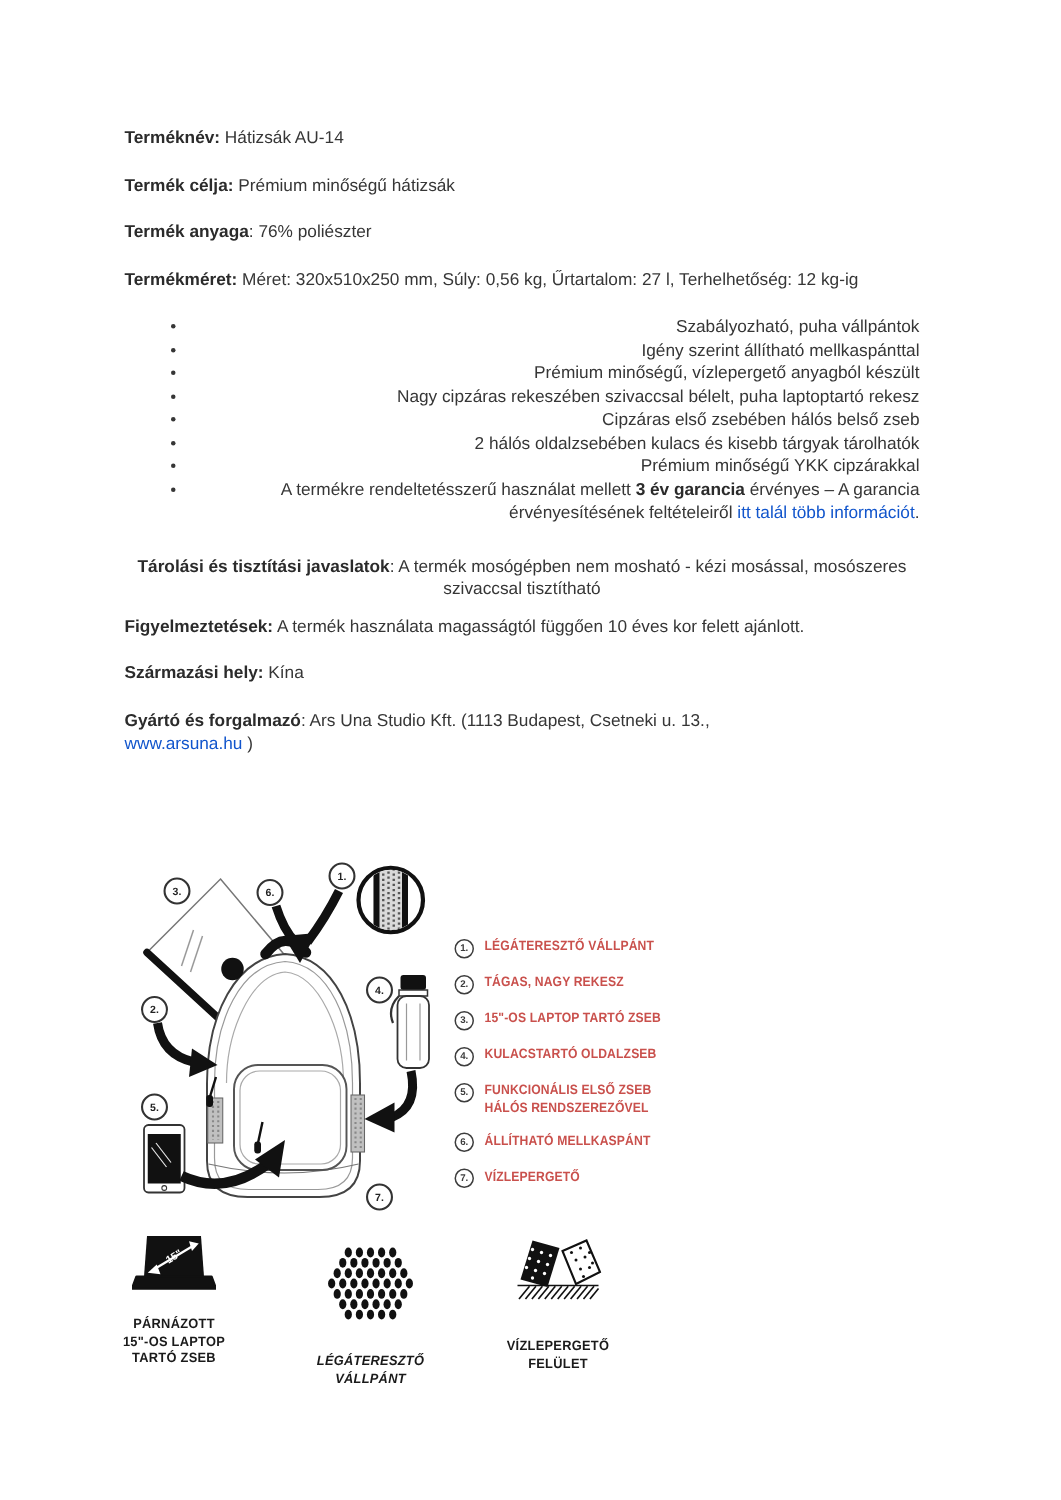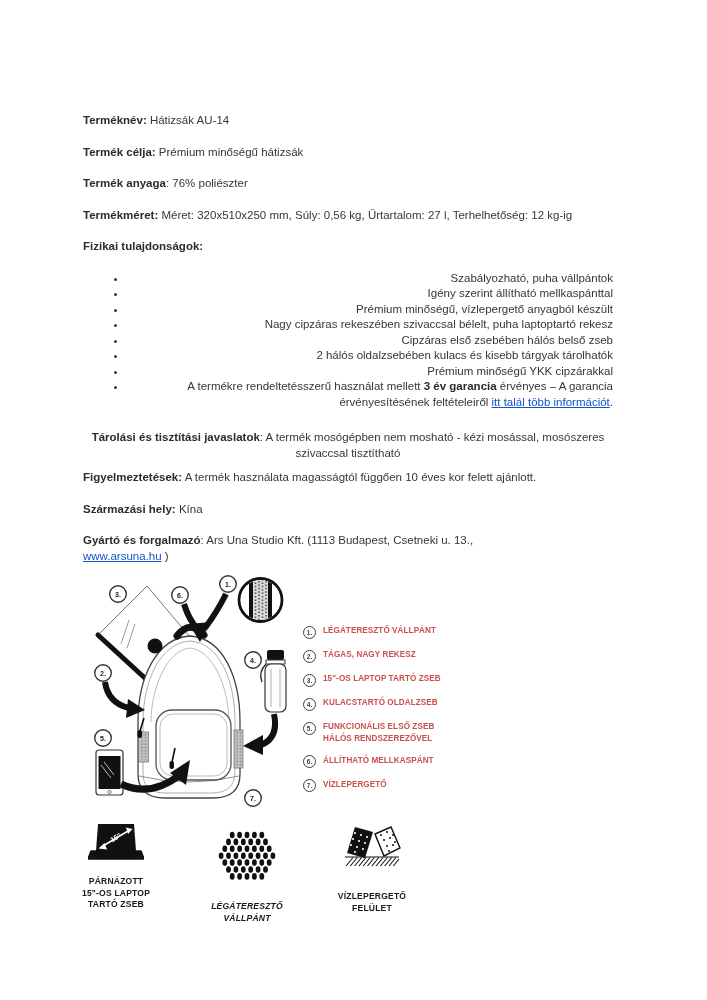--- a/index.html
+++ b/index.html
@@ -1,22 +1,22 @@
 <!DOCTYPE html>
 <html><head>
 <meta charset="utf-8">
 <style>
   html,body{margin:0;padding:0;background:#fff;}
   body{width:707px;height:1000px;position:relative;overflow:hidden;
        font-family:"Liberation Sans",sans-serif;color:#363636;}
-  .doc{position:absolute;left:83px;top:85px;width:530px;font-size:11.5px;line-height:15.5px;margin-top:28px;}
+  .doc{position:absolute;left:83px;top:85px;width:530px;font-size:11.5px;line-height:15.5px;}
   .doc p{margin:0 0 16px 0;}
   .doc p.tight{margin-bottom:9px;text-align:center;}
   .b{font-weight:bold;color:#2b2b2b;}
-  a.lnk{color:#1155cc;text-decoration:underline;cursor:pointer;}
+  a.lnk{color:#1155cc;cursor:pointer;}
   ul.feat{margin:0 0 20px 0;padding:0 0 0 44px;text-align:right;}
   ul.feat li{margin:0;padding:0 0 0 2px;}
   
   #diagram{position:absolute;left:85px;top:572px;width:220px;height:245px;}
   .legend{position:absolute;left:303px;top:625px;width:172px;}
   .lrow{display:flex;align-items:flex-start;margin-bottom:10.5px;}
   .lnum{flex:none;width:11px;height:11px;border:1.2px solid #3d3d3d;border-radius:50%;
         font-size:6.5px;font-weight:bold;color:#3d3d3d;display:flex;align-items:center;
         justify-content:center;margin-top:0.5px;}
   .ltxt{margin-left:7px;color:#c9504c;font-weight:bold;font-size:9px;line-height:11.5px;
@@ -35,21 +35,20 @@
 </style>
 </head>
 <body>
 
 <div class="doc">
   <p><span class="b">Terméknév:</span><span> Hátizsák AU-14</span></p>
   <p><span class="b">Termék célja:</span><span> Prémium minőségű hátizsák</span></p>
   <p><span class="b">Termék anyaga</span><span>: 76% poliészter</span></p>
   <p><span class="b">Termékméret:</span><span> Méret: 320x510x250 mm, Súly: 0,56 kg, Űrtartalom: 27 l, Terhelhetőség: 12 kg-ig</span></p>
 
-  <p><span class="b">Fizikai tulajdonságok:</span></p>
 
   <ul class="feat">
     <li>Szabályozható, puha vállpántok</li>
     <li>Igény szerint állítható mellkaspánttal</li>
     <li>Prémium minőségű, vízlepergető anyagból készült</li>
     <li>Nagy cipzáras rekeszében szivaccsal bélelt, puha laptoptartó rekesz</li>
     <li>Cipzáras első zsebében hálós belső zseb</li>
     <li>2 hálós oldalzsebében kulacs és kisebb tárgyak tárolhatók</li>
     <li>Prémium minőségű YKK cipzárakkal</li>
     <li><span>A termékre rendeltetésszerű használat mellett </span><span class="b">3 év garancia</span><span> érvényes – A garancia érvényesítésének feltételeiről </span><a class="lnk">itt talál több információt</a><span>.</span></li>

